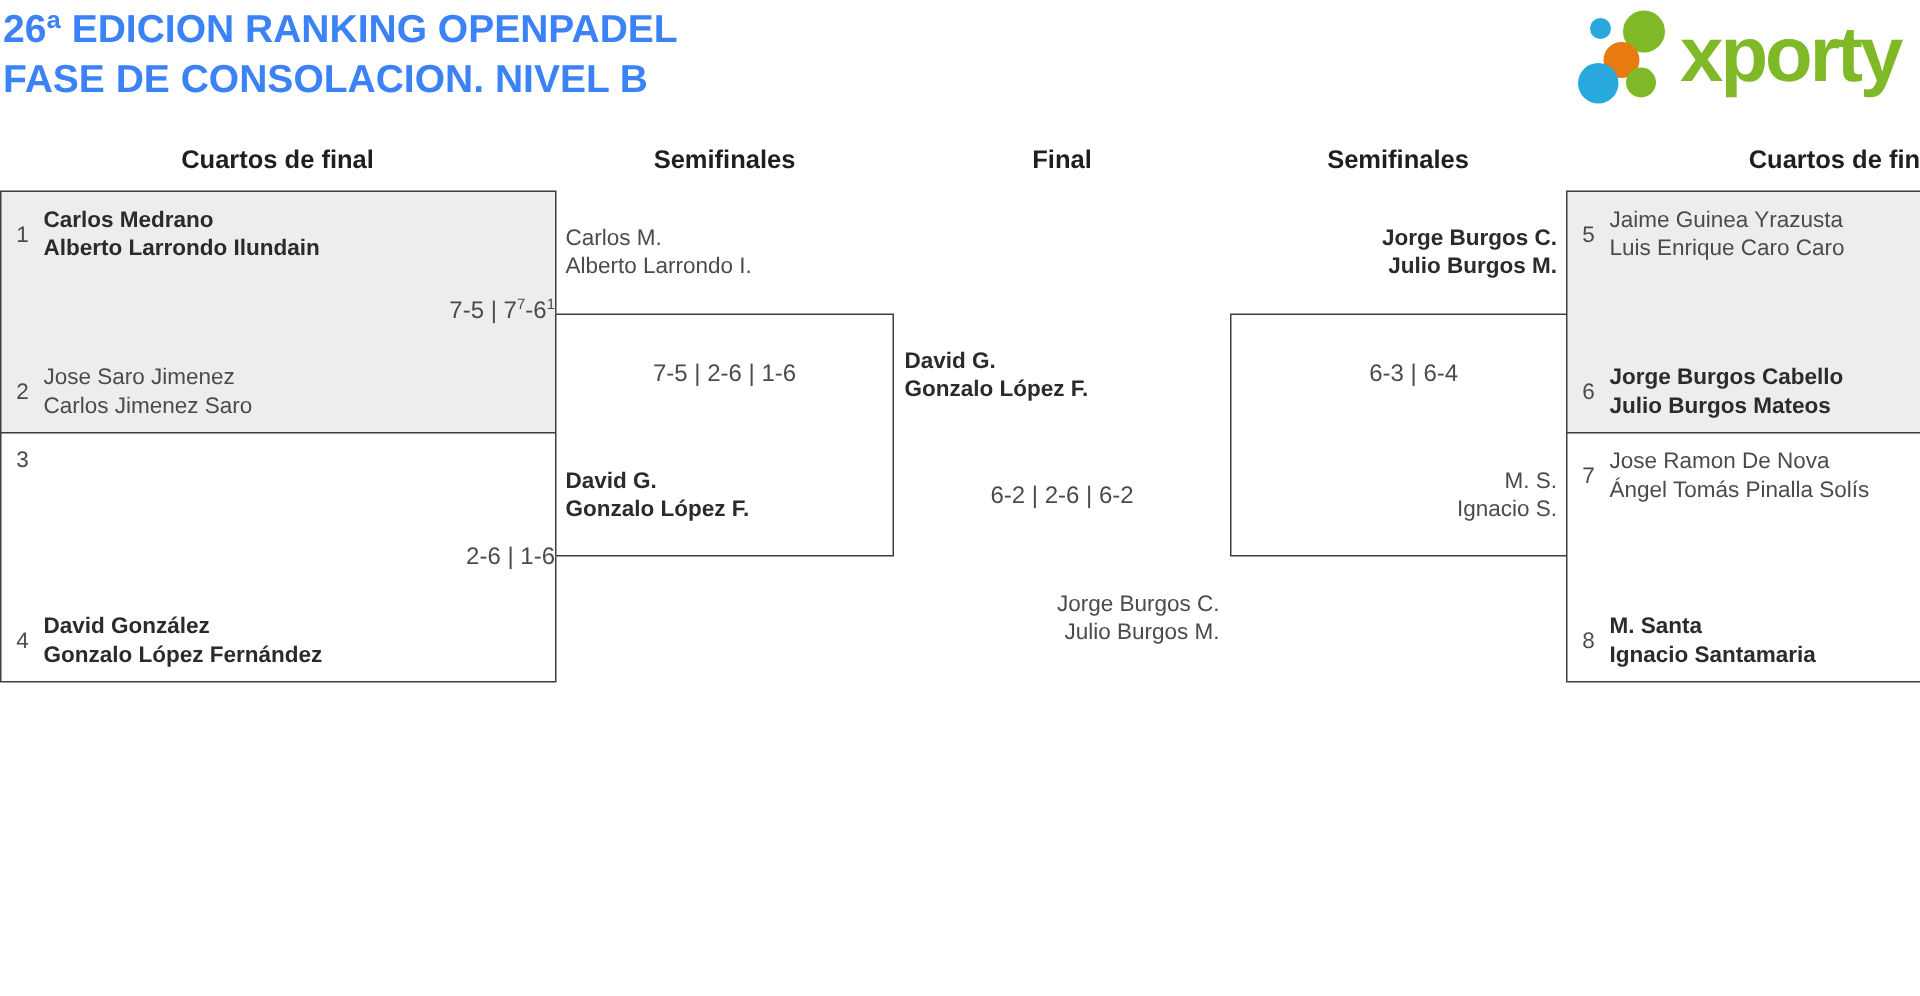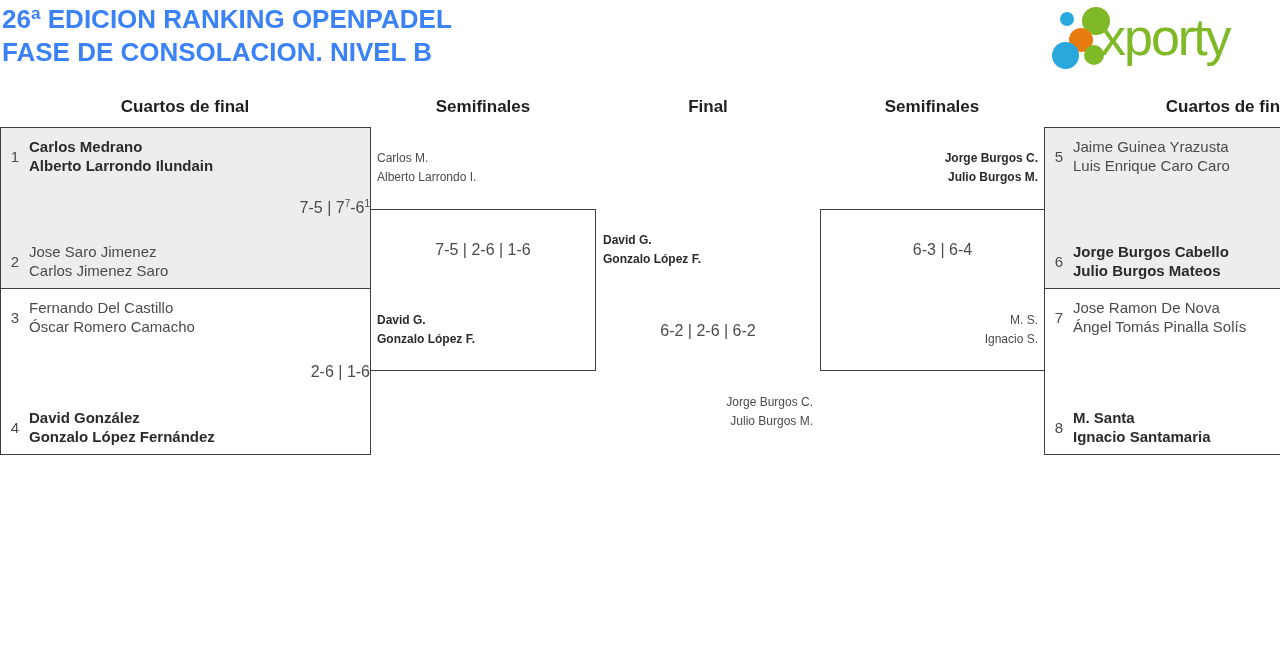--- a/index.html
+++ b/index.html
@@ -14,22 +14,22 @@
   }
   
   .logo{position:absolute; left:1048px; top:4px; width:232px; height:70px;}
   .dot{position:absolute; border-radius:50%;}
   .dot.d1{left:12px; top:8px;  width:14px; height:14px; background:#29a8dd;}
   .dot.d2{left:34px; top:3px;  width:28px; height:28px; background:#7fb928;}
   .dot.d3{left:21px; top:24px; width:24px; height:24px; background:#e87b10;}
   .dot.d4{left:4px;  top:38px; width:27px; height:27px; background:#29a8dd;}
   .dot.d5{left:36px; top:41px; width:20px; height:20px; background:#7fb928;}
   .wordmark{
-    position:absolute; left:52px; top:4px;
-    font-size:52px; line-height:58px; font-weight:400; letter-spacing:-2px;
+    position:absolute; left:72px; top:4px;
+    font-size:52px; line-height:58px; font-weight:700; letter-spacing:-2px;
     color:#7fb928;
   }
   
   .rh{
     position:absolute; top:97px; width:240px; text-align:center;
     font-size:17px; font-weight:700; color:#1f1f1f;
   }
   
   .box{
     position:absolute; box-sizing:border-box;
@@ -41,21 +41,21 @@
   .qteam.botRow{bottom:8px;}
   .seed{width:12px; flex:0 0 12px; text-align:center; font-size:15px; color:#4b4b4b;}
   .names{font-size:15px; line-height:19px; color:#4b4b4b;}
   .names.w{font-weight:700; color:#2b2b2b;}
   .qscore{
     position:absolute; left:0; right:0; top:50%; transform:translateY(-50%);
     text-align:right; font-size:16px; color:#4b4b4b;
   }
   .qscore sup, .floatScore sup{font-size:10px; vertical-align:super; line-height:0;}
   
-  .floatTeam{position:absolute; font-size:12px; line-height:19px; color:#4b4b4b;}
+  .floatTeam{position:absolute; font-size:15px; line-height:19px; color:#4b4b4b;}
   .floatTeam.w{font-weight:700; color:#2b2b2b;}
   .floatScore{position:absolute; text-align:center; font-size:16px; color:#4b4b4b;}
 </style>
 </head>
 <body>
 
 <div class="page">
 
   <div class="title">
     <div>26ª EDICION RANKING OPENPADEL</div>
@@ -91,24 +91,20 @@
       <span class="names">
         <div>Jose Saro Jimenez</div>
         <div>Carlos Jimenez Saro</div>
       </span>
     </div>
   </div>
 
   <div class="box" style="left:0; top:288px; width:371px; height:167px;">
     <div class="qteam topRow">
       <span class="seed">3</span>
-      <span class="names">
-        <div>Fernando Del Castillo</div>
-        <div>Óscar Romero Camacho</div>
-      </span>
     </div>
     <div class="qscore">2-6 | 1-6</div>
     <div class="qteam botRow">
       <span class="seed">4</span>
       <span class="names w">
         <div>David González</div>
         <div>Gonzalo López Fernández</div>
       </span>
     </div>
   </div>

